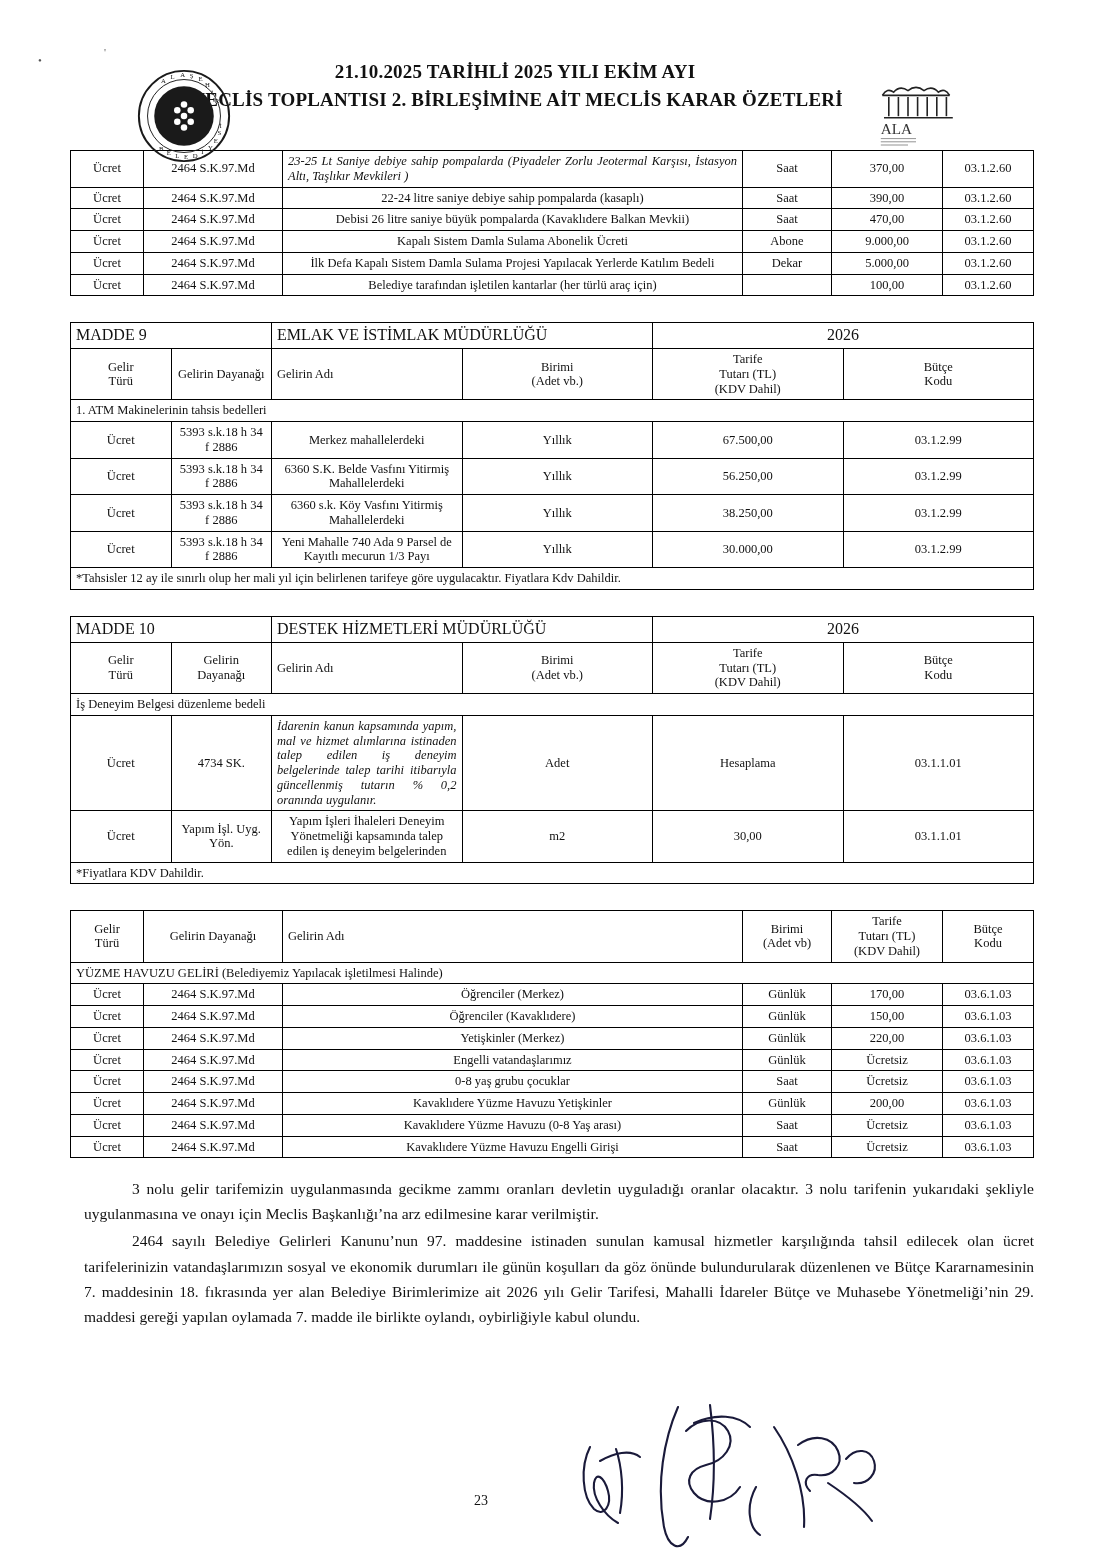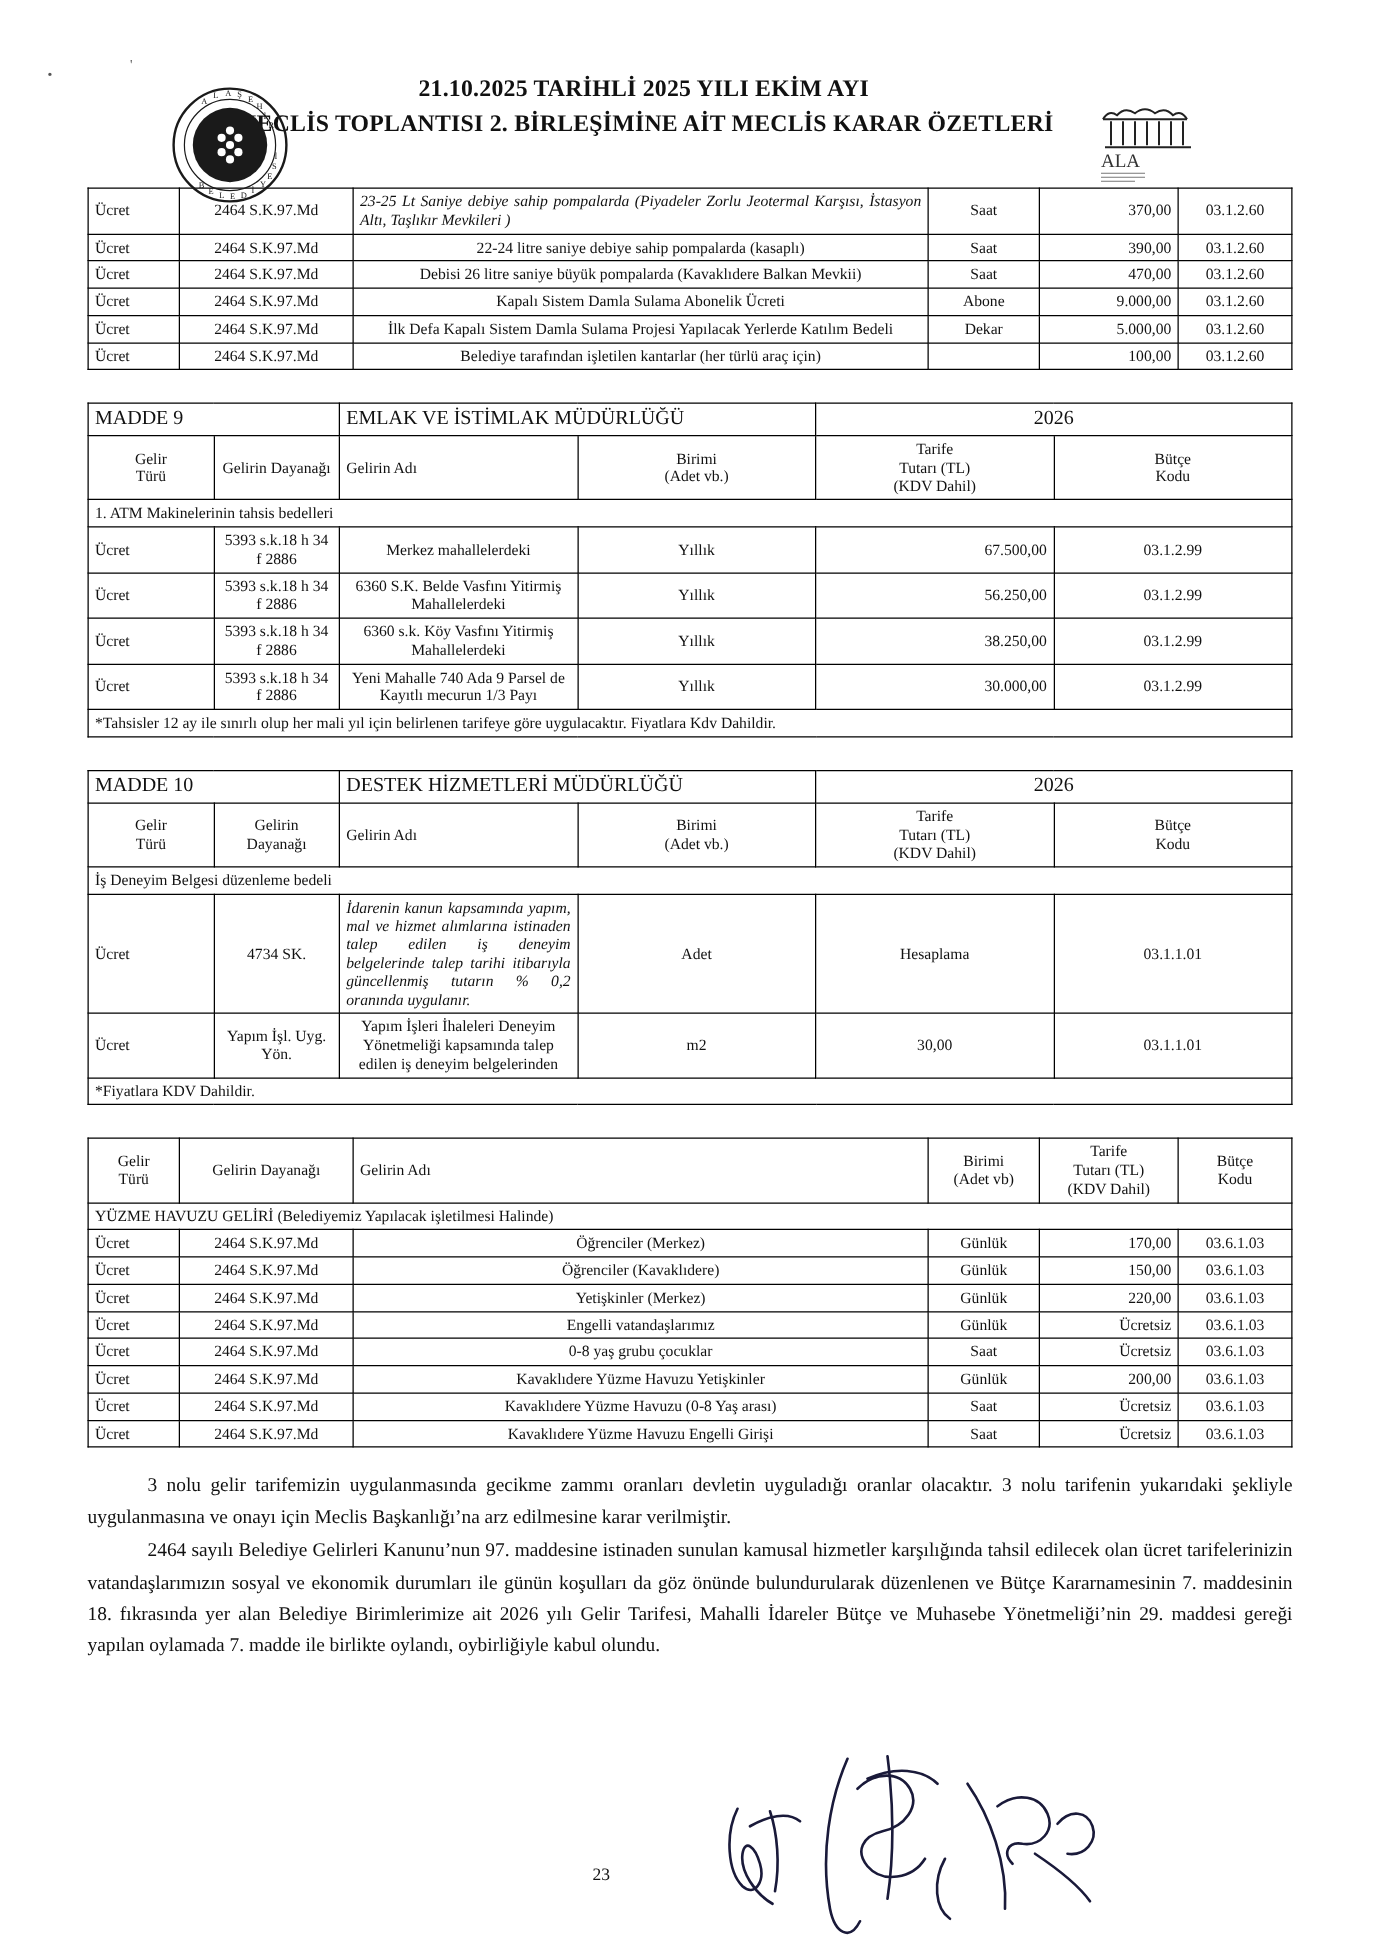--- a/index.html
+++ b/index.html
@@ -71,25 +71,25 @@
     table-layout: fixed;
     font-size: 12.5px;
   }
   table.doc td, table.doc th {
     border: 1px solid #000;
     padding: 3px 5px;
     vertical-align: middle;
     line-height: 1.18;
     font-weight: normal;
   }
-  .c-tur      { width: 62px;  }
+  .c-tur      { width: 62px;  text-align: center; }
   .c-day      { width: 128px; text-align: center; }
   .c-ad       { text-align: center; }
   .c-birim    { width: 78px;  text-align: center; }
-  .c-tutar    { width: 100px; text-align: right; padding-right: 10px; }
+  .c-tutar    { width: 100px; text-align: center; padding-right: 10px; }
   .c-kod      { width: 80px;  text-align: center; }
 
   .just { text-align: justify; font-style: italic; }
 
   .madde-row td {
     font-weight: bold;
     font-size: 16px;
     padding: 5px 6px;
   }
   .madde-row .m-label { width: 190px; }
@@ -109,21 +109,21 @@
 
   
   .body-text {
     width: 964px;
     margin: 18px auto 0 auto;
     font-size: 15.5px;
     line-height: 1.62;
     text-align: justify;
   }
   .body-text p {
-    margin: 0 0 2px 0;
+    margin: 0 0 2px 14px;
     text-indent: 48px;
   }
   .page-no {
     position: absolute;
     left: 474px;
     bottom: 78px;
     font-size: 14px;
   }
   .signature {
     position: absolute;

